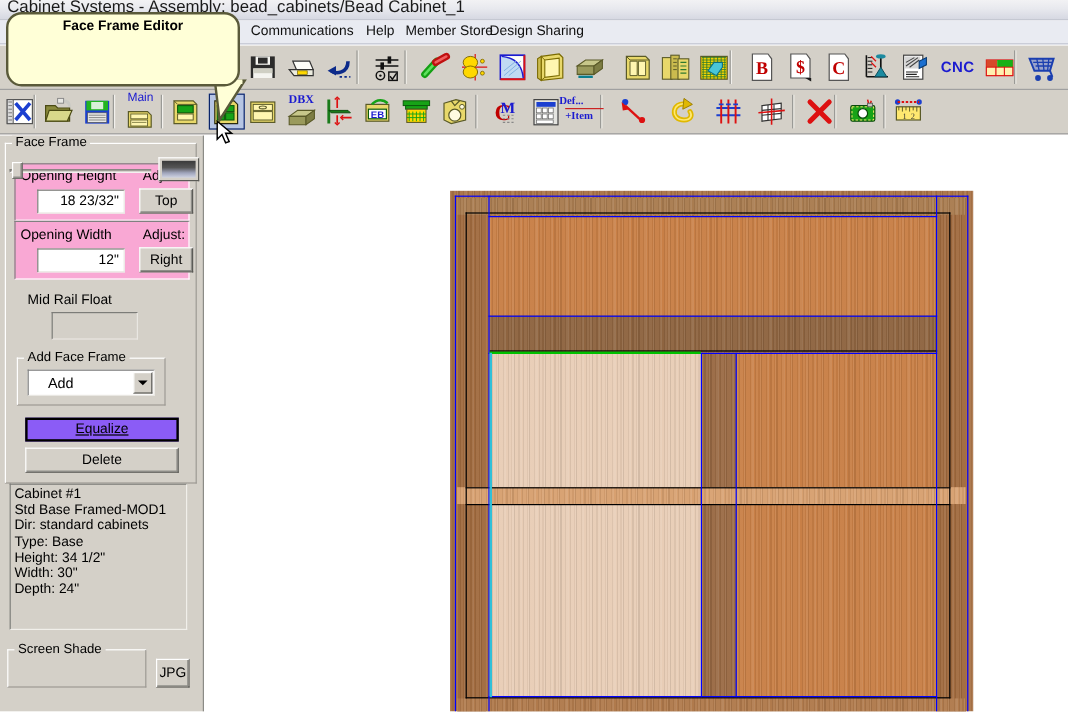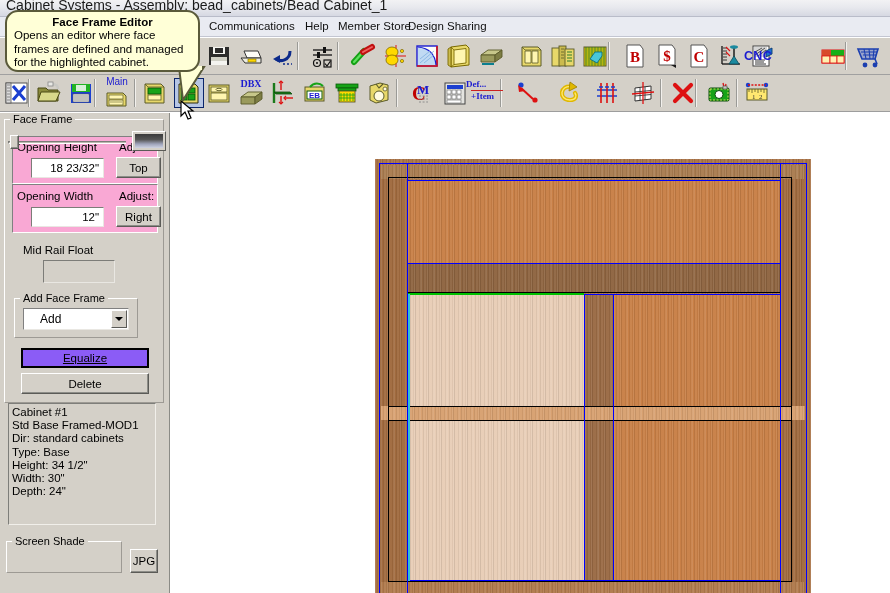--- a/index.html
+++ b/index.html
@@ -403,21 +403,21 @@
   <div class="tbtn" style="left:748px">
     <svg class="ic" viewBox="0 0 26 26">
         <rect x="3" y="3" width="16" height="20" fill="#fff" stroke="#444" stroke-width="1"></rect>
         <path d="M5 17 L15 17 M5 19 L14 19 M5 21 L16 21" stroke="#222" stroke-width="0.9"></path>
         <path d="M4 4 L17 4 L17 14 L4 14 Z" fill="#d6d6d6"></path>
         <path d="M5 12 L15 5 M5 9 L12 5 M8 13 L16 7" stroke="#444" stroke-width="0.9"></path>
         <path d="M16 8 L22 5 L22 11 L16 14 Z" fill="#1b6fd0" stroke="#0a3a70" stroke-width="0.9"></path>
       </svg>
   </div>
 
-  <div class="tbtn" style="left:739px;width:38px">
+  <div class="tbtn" style="left:779px;width:38px">
     <span class="cncic">CNC</span>
   </div>
 
   <div class="tbtn" style="left:818px">
     <svg class="ic" viewBox="0 0 26 26">
         <rect x="2" y="7" width="22" height="13" fill="#fff0b0" stroke="#dd1111" stroke-width="1"></rect>
         <rect x="2" y="7" width="9" height="6" fill="#d8492a"></rect>
         <rect x="11" y="7" width="13" height="6" fill="#16b016"></rect>
         <rect x="2" y="13" width="8" height="7" fill="#fff0b0" stroke="#dd1111" stroke-width="0.8"></rect>
         <rect x="10" y="13" width="7" height="7" fill="#fff0b0" stroke="#dd1111" stroke-width="0.8"></rect>
@@ -773,18 +773,17 @@
     <div class="cline" style="left:33px; top:135px; width:2px; height:287px;"></div>
   </div>
 </div>
 
 <svg id="ttTail" width="34" height="36" viewBox="0 0 34 36">
   <path d="M1 1 L26 1 L5 34 Z" fill="#ffffd7" stroke="#5a5a3a" stroke-width="2"></path>
   <path d="M2 2 L24 2" stroke="#ffffd7" stroke-width="4"></path>
 </svg>
 <div id="tooltip">
   <div class="tt-title">Face Frame Editor</div>
-  <div class="tt-body">Opens an editor where face frames are defined and managed for the highlighted cabinet.</div>
 </div>
 
 <svg id="cursor" width="16" height="22" viewBox="0 0 16 22">
   <path d="M1 1 L1 16 L5 12 L8 19 L11 18 L8 11 L13 11 Z" fill="#ffffff" stroke="#000000" stroke-width="1.2"></path>
 </svg>
 
 </body></html>

